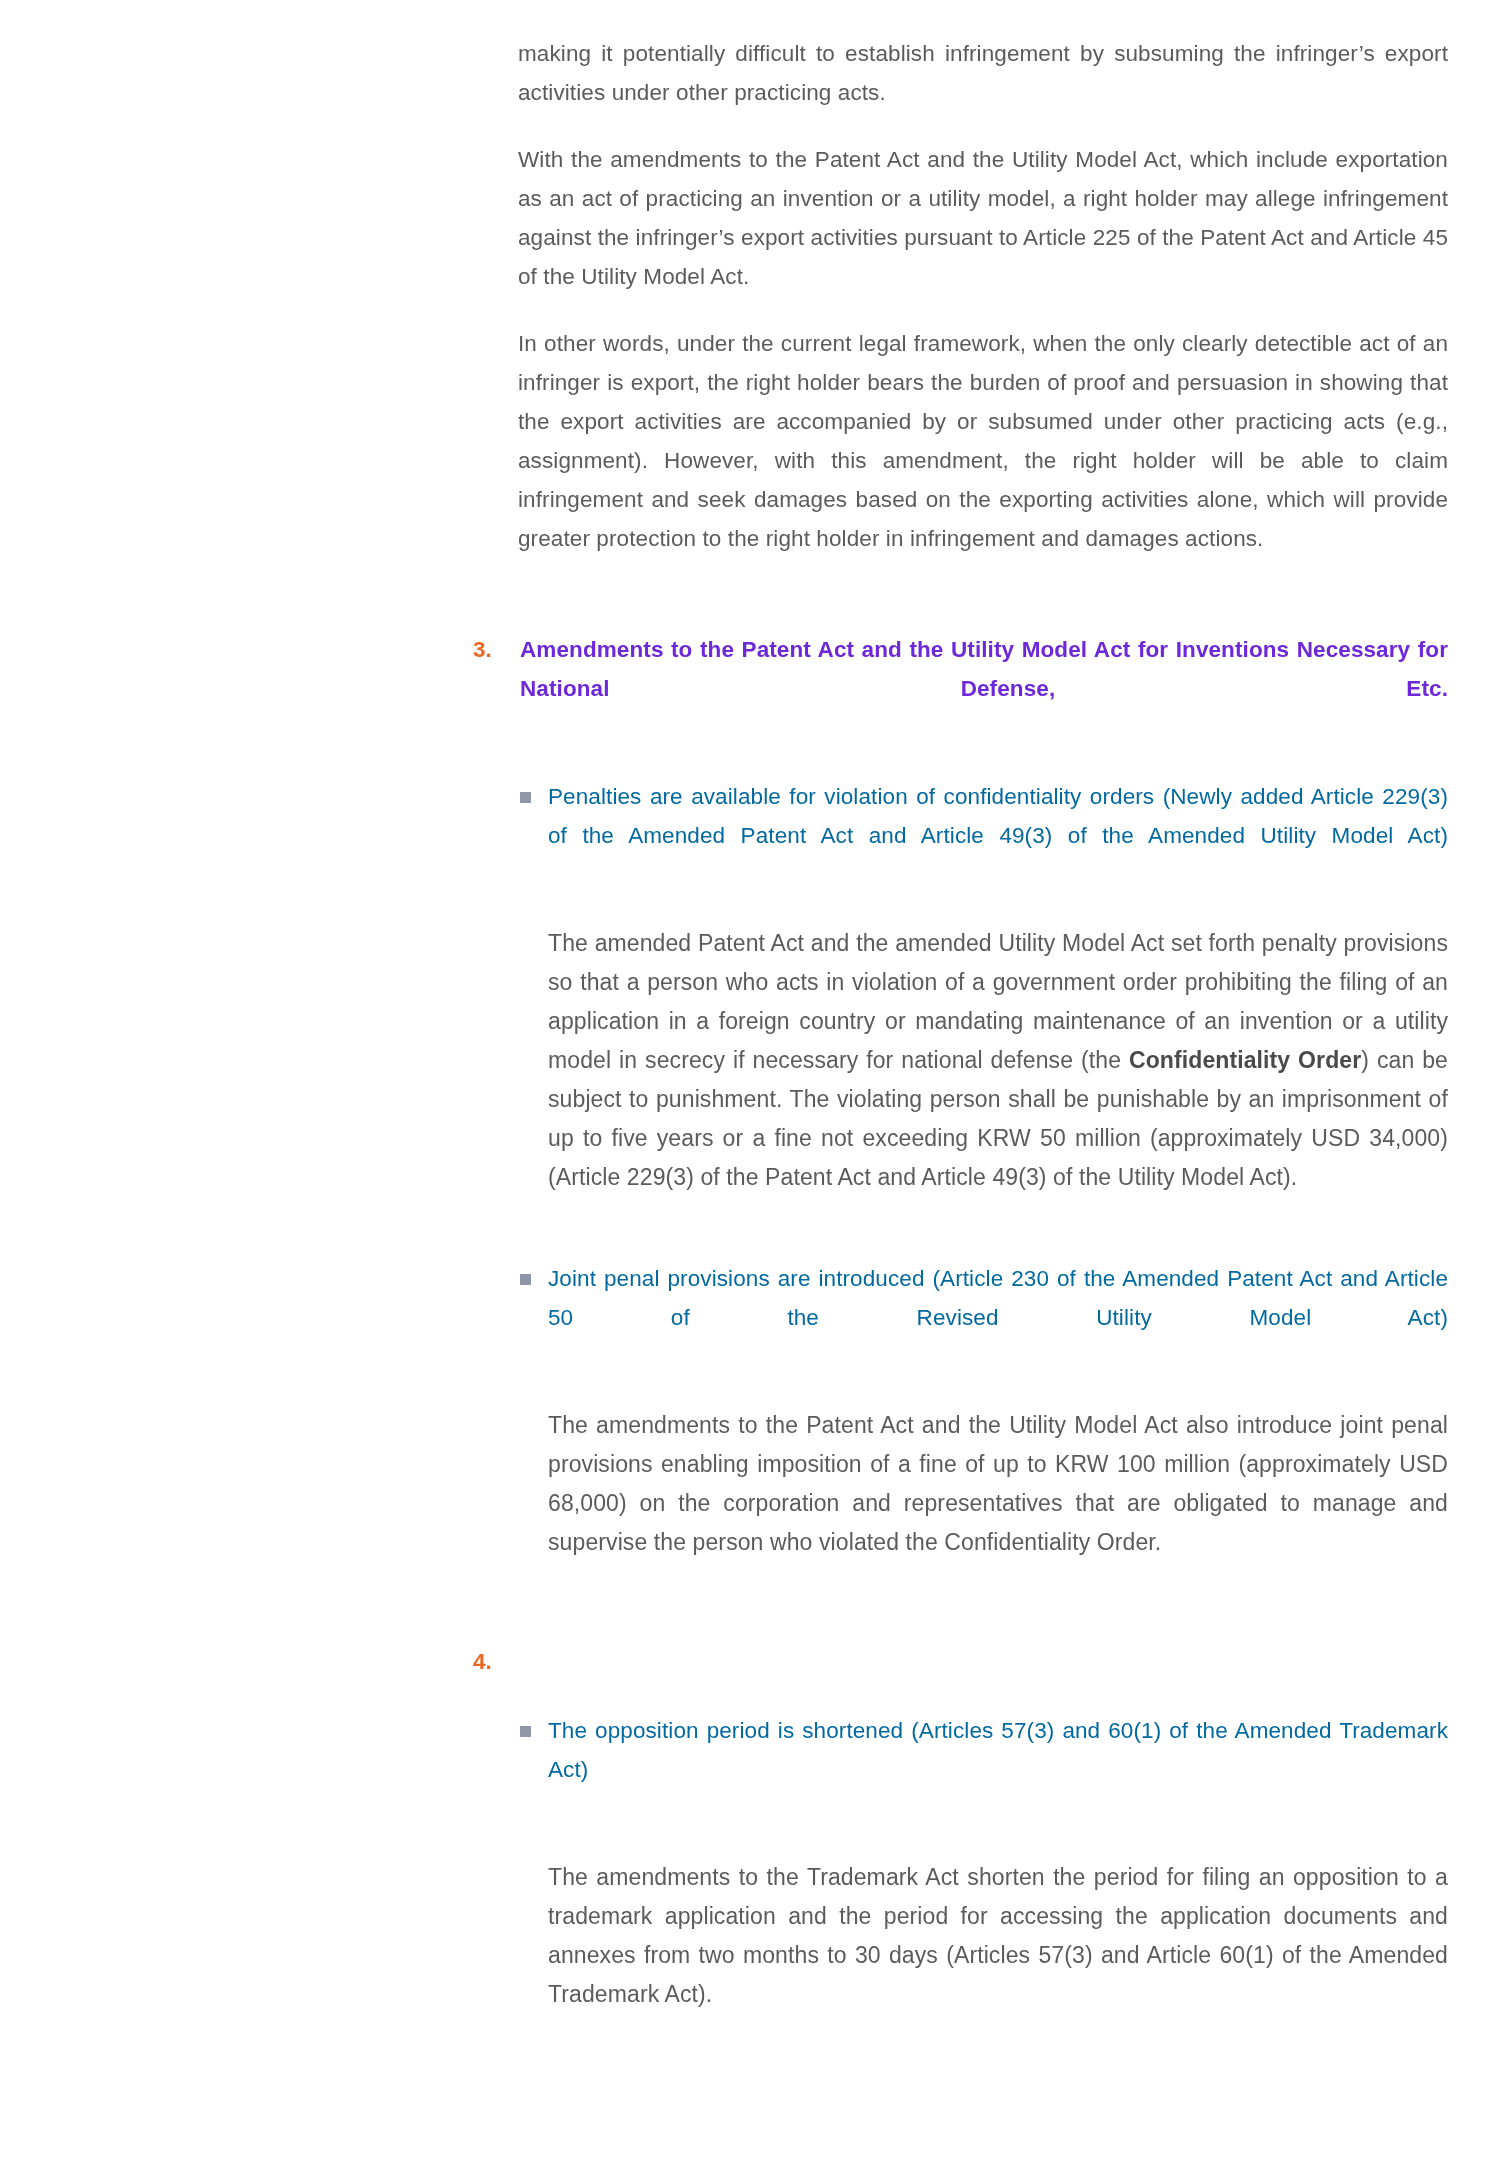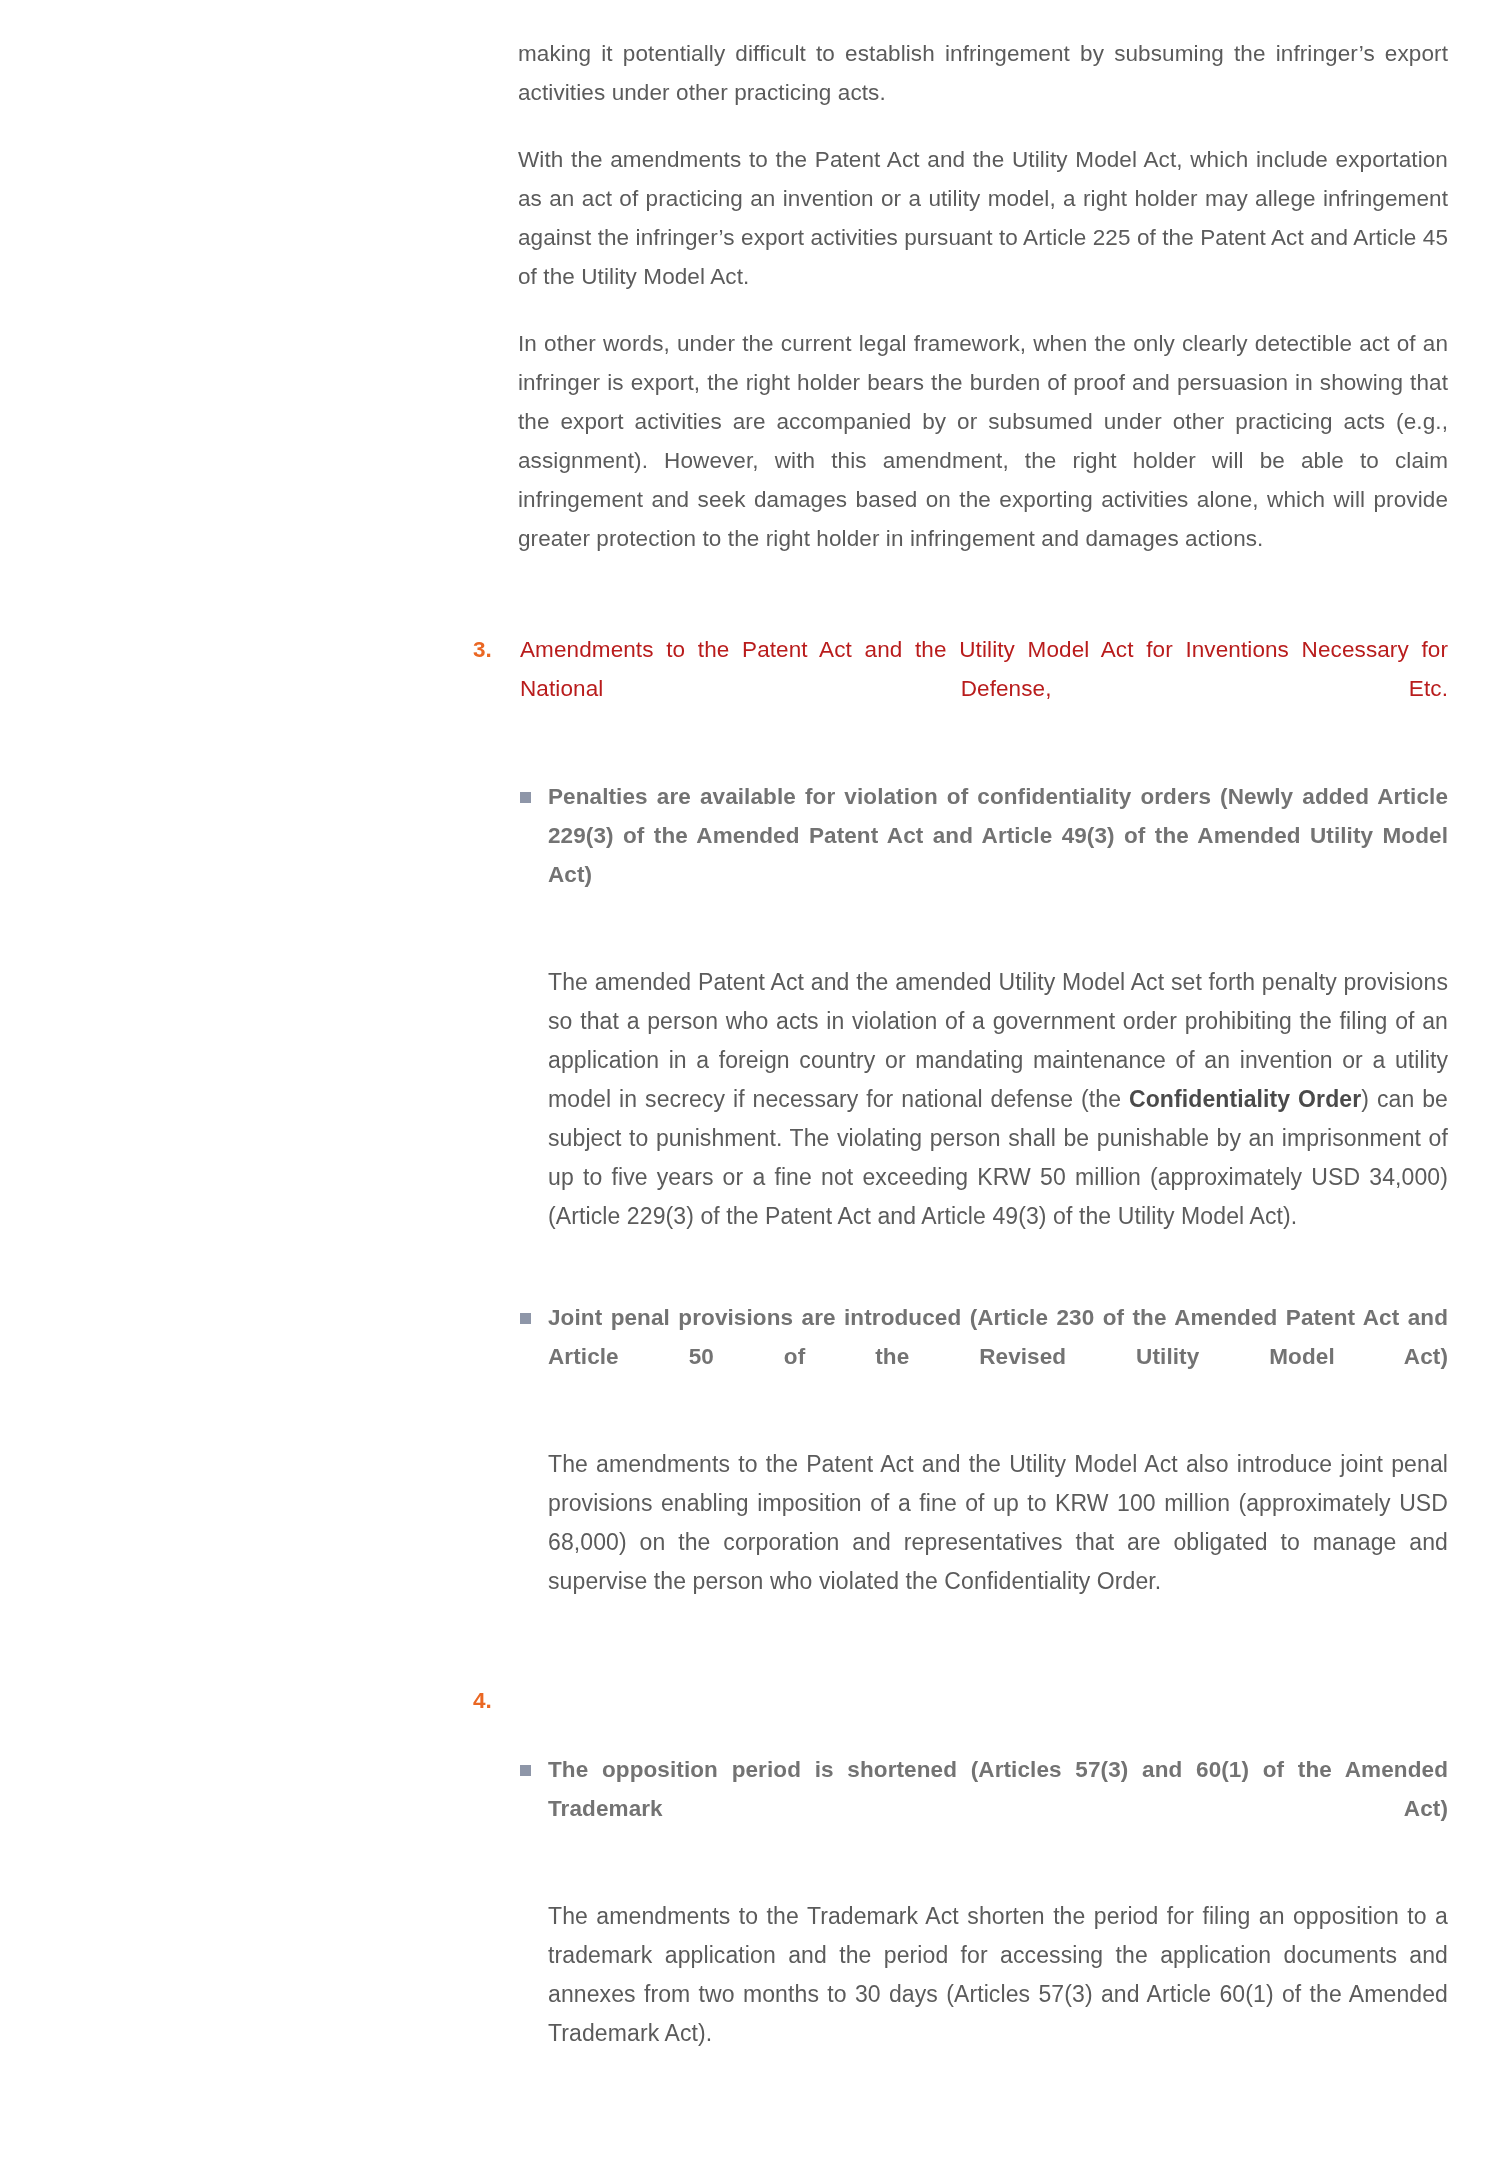--- a/index.html
+++ b/index.html
@@ -58,22 +58,22 @@
   .num-heading .num {
     flex: 0 0 auto;
     width: 47px;
     color: #ea6723;
     font-weight: 700;
   }
   .num-heading .num-text {
     flex: 1 1 auto;
     text-align: justify;
     text-justify: inter-word;
-    color: #b91c1c;
-    font-weight: 400;
+    color: #6d28d9;
+    font-weight: 700;
     letter-spacing: 0.1px;
   }
   
   .num-heading .num-text::after {
     content: "";
     display: inline-block;
     width: 100%;
   }
 
   
@@ -88,22 +88,22 @@
     width: 11px;
     height: 11px;
     background: #8e96a8;
     margin-top: 15px;
     margin-right: 17px;
   }
   .bullet-heading .bh-text {
     flex: 1 1 auto;
     font-size: 22.5px;
     line-height: 39px;
-    font-weight: 700;
-    color: #737373;
+    font-weight: 400;
+    color: #0369a1;
     text-align: justify;
     text-justify: inter-word;
     letter-spacing: 0.1px;
   }
   .bullet-heading .bh-text::after {
     content: "";
     display: inline-block;
     width: 100%;
   }
 

